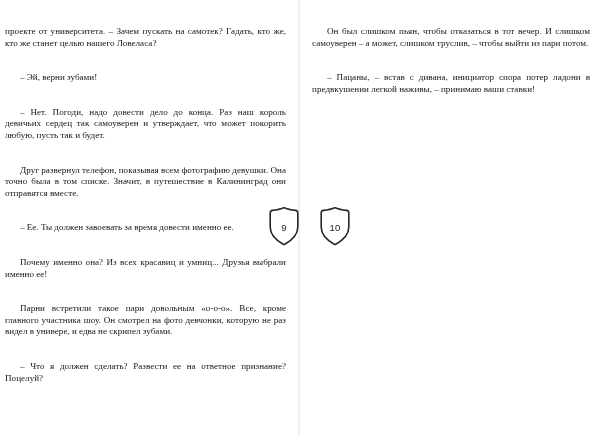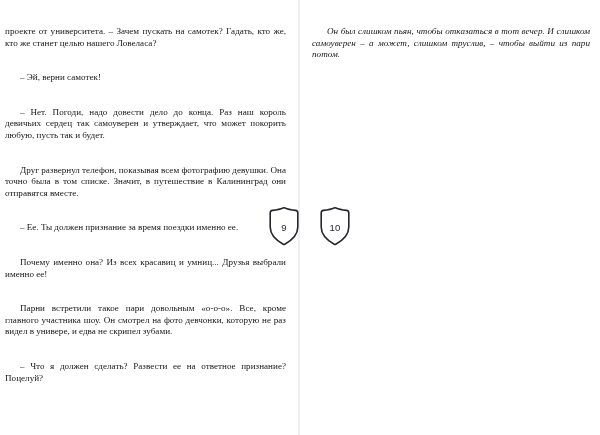--- a/index.html
+++ b/index.html
@@ -37,21 +37,20 @@
     width: 298px;
     height: 435px;
     box-sizing: border-box;
     background: #ffffff;
   }
   .page-left {
     padding: 3px 12px 0 5px;
   }
   .page-right {
     padding: 3px 6px 0 14px;
-    font-style: italic;
   }
 
   .body-text {
     font-size: 9.1px;
     line-height: 11.55px;
     color: #151515;
     text-align: justify;
     text-justify: inter-word;
     -webkit-hyphens: none;
     hyphens: none;
@@ -117,35 +116,36 @@
 </head>
 <body>
 
 <div class="spread">
 
   <div class="gutter"></div>
 
   <div class="page page-left">
     <div class="body-text">
       <p class="para cont">проекте от университета. – Зачем пускать на самотек? Гадать, кто же, кто же станет целью нашего Ловеласа?</p>
-      <p class="para dash">– Эй, верни самотек!</p>
+      <p class="para dash">– Эй, верни зубами!</p>
       <p class="para dash">– Нет. Погоди, надо довести дело до конца. Раз наш король девичьих сердец так самоуверен и утверждает, что может покорить любую, пусть так и будет.</p>
       <p class="para indent">Друг развернул телефон, показывая всем фотографию девушки. Она точно была в том списке. Значит, в путешествие в Калининград они отправятся вместе.</p>
-      <p class="para dash">– Ее. Ты должен признание за время поездки именно ее.</p>
+      <p class="para dash">– Ее. Ты должен завоевать за время довести именно ее.</p>
       <p class="para indent">Почему именно она? Из всех красавиц и умниц... Друзья выбрали именно ее!</p>
       <p class="para indent">Парни встретили такое пари довольным «о-о-о». Все, кроме главного участника шоу. Он смотрел на фото девчонки, которую не раз видел в универе, и едва не скрипел зубами.</p>
       <p class="para dash">– Что я должен сделать? Развести ее на ответное признание? Поцелуй?</p>
       
       
     </div>
   </div>
 
   <div class="page page-right">
     <div class="body-text">
       <p class="para indent">Он был слишком пьян, чтобы отказаться в тот вечер. И слишком самоуверен – а может, слишком труслив, – чтобы выйти из пари потом.</p>
+      <p class="para dash">– Пацаны, – встав с дивана, инициатор спора потер ладони в предвкушении легкой наживы, – принимаю ваши ставки!</p>
     </div>
   </div>
 
   <div class="badges">
 
     <div class="badge badge-left">
       <svg viewBox="0 0 34 40" aria-hidden="true">
         <path d="M3.2 7.0
                  C3.2 5.6 4.0 4.6 5.4 4.4
                  C9.2 3.9 13.6 3.0 16.0 1.9

